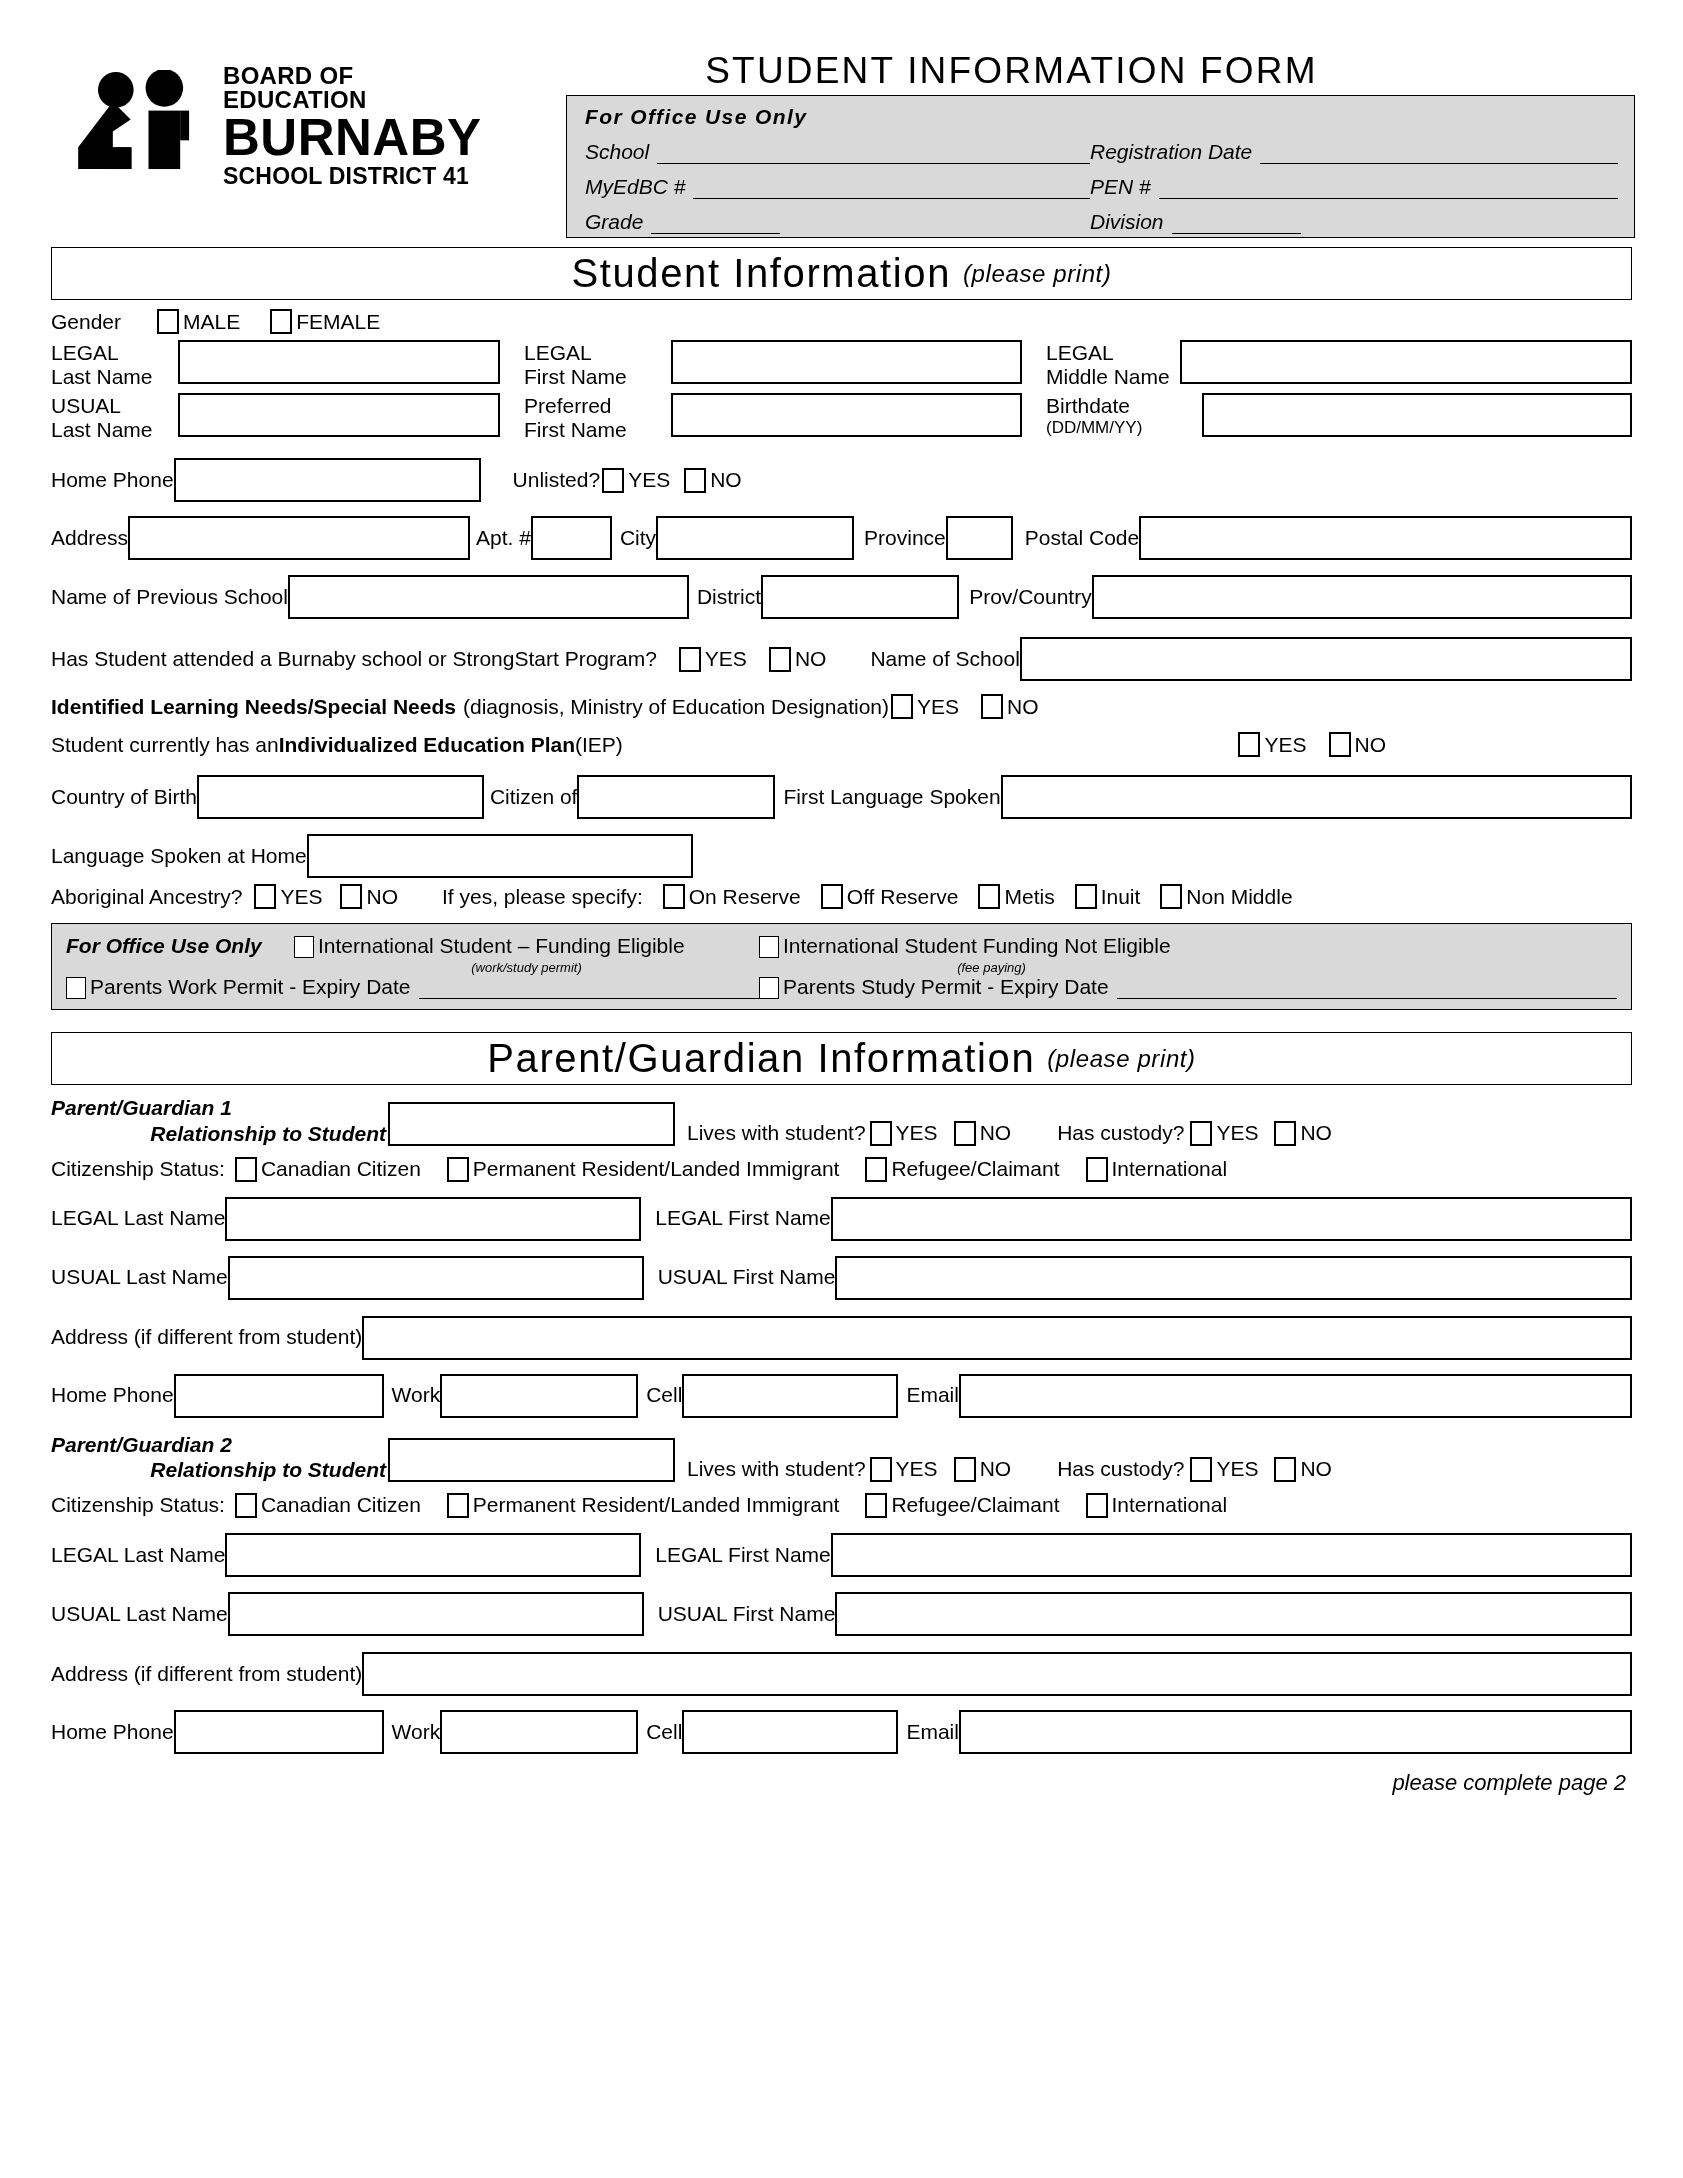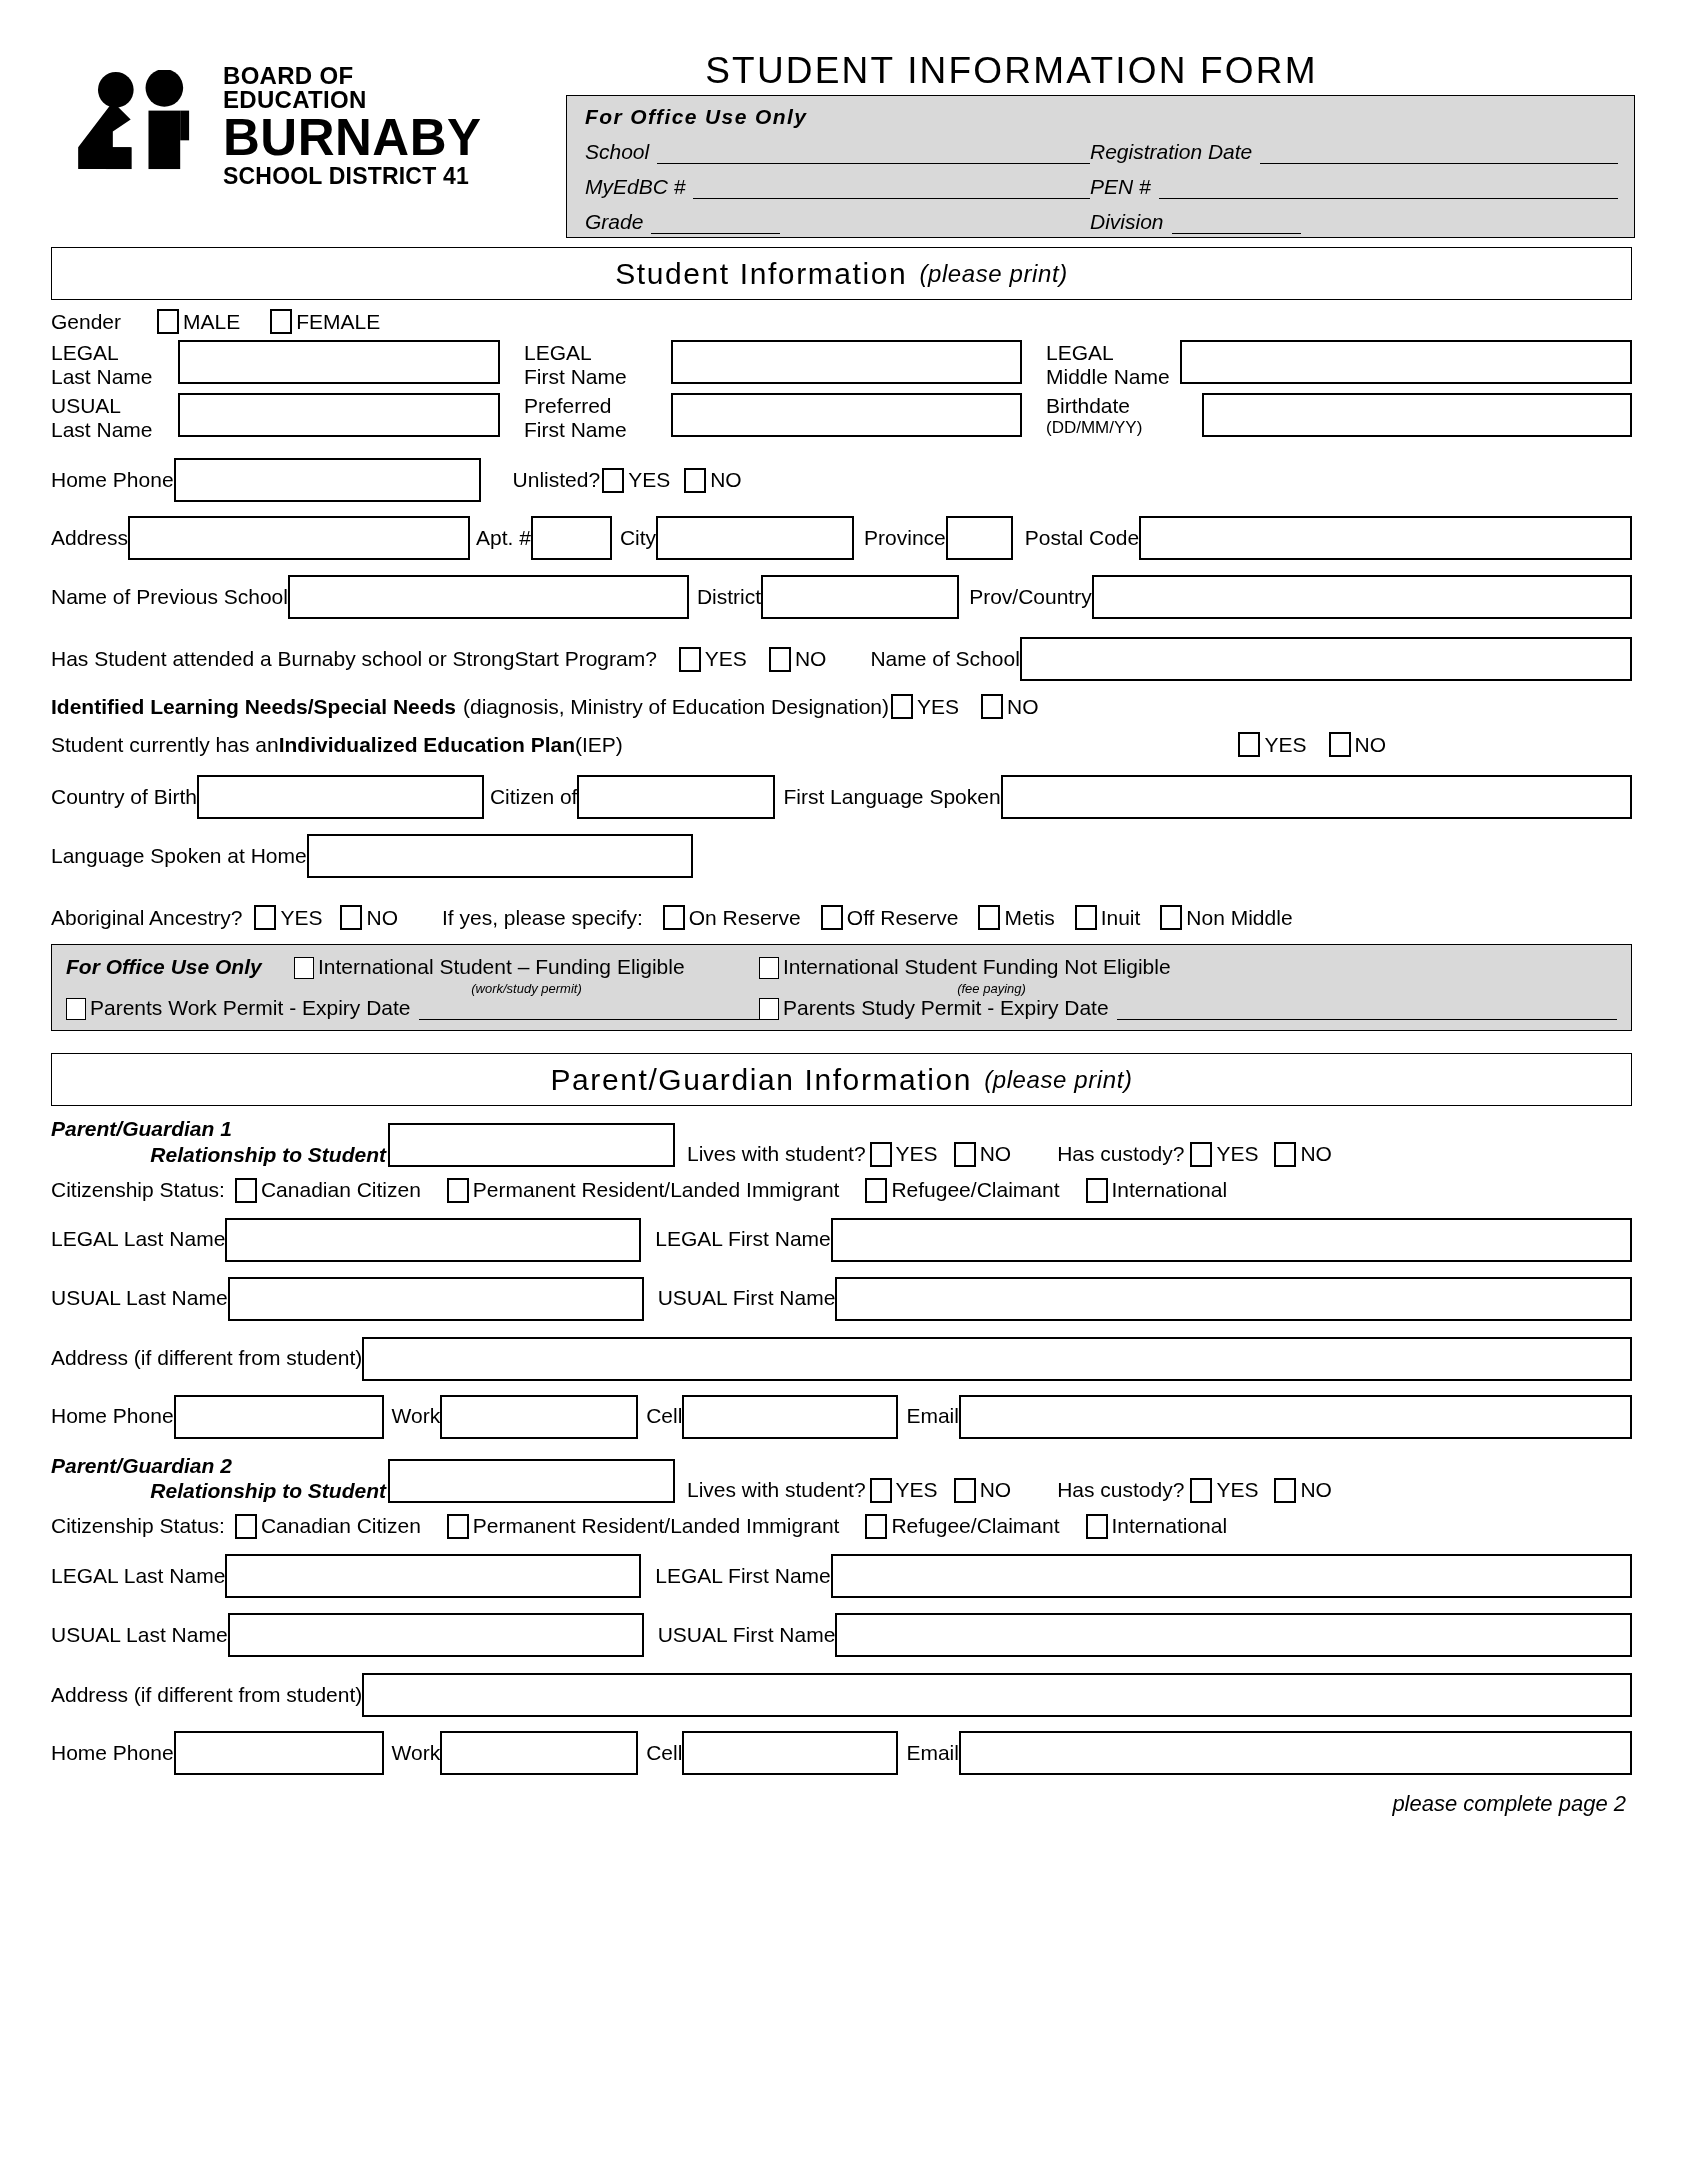--- a/index.html
+++ b/index.html
@@ -38,21 +38,21 @@
   .ofs-cell { display:flex; align-items:flex-end; }
   .ofs-cell.left { width:505px; }
   .ofs-lab { white-space:nowrap; }
   .ruled { border-bottom:1.6px solid #000; height:20px; margin-left:8px; }
 
   
   .banner {
     border:1px solid #000; height:53px; margin-top:6px;
     display:flex; align-items:center; justify-content:center;
   }
-  .banner .b-main { font-size:30px; letter-spacing:1.6px; }
+  .banner .b-main { font-size:40px; letter-spacing:1.6px; }
   .banner .b-sub { font-size:24px; font-style:italic; letter-spacing:0.6px; margin-left:12px; }
   .lab { white-space:nowrap; line-height:1.18; }
   .box { border:2px solid #000; background:#fff; height:44px; }
 
   .cb {
     display:inline-block; width:22px; height:25px;
     border:2px solid #000; background:#fff;
     vertical-align:-4px; margin:0 4px 0 0; flex:none;
   }
   .cb.thin { border:1.4px solid #000; width:20px; height:22px; }
@@ -72,21 +72,21 @@
 
   .subtle { font-size:17px; }
 
   .phone-row { display:flex; align-items:center; margin-top:16px; }
   .addr-row { display:flex; align-items:center; margin-top:14px; }
   .prev-row { display:flex; align-items:center; margin-top:15px; }
   .q-row { display:flex; align-items:center; margin-top:18px; }
   .q-row2 { display:flex; align-items:center; margin-top:13px; }
   .country-row { display:flex; align-items:center; margin-top:18px; }
   .home-lang-row { display:flex; align-items:center; margin-top:15px; }
-  .abor-row { display:flex; align-items:center; margin-top:27px; }
+  .abor-row { display:flex; align-items:center; margin-top:6px; }
 
   .office-mid {
     background:#d9d9d9; border:1px solid #000;
     margin-top:14px; padding:10px 14px 10px 14px;
   }
   .om-line1 { display:flex; align-items:flex-start; }
   .om-title { font-style:italic; font-weight:bold; width:228px; font-size:21px; }
   .om-col { width:465px; }
   .om-col .om-opt { display:flex; align-items:flex-end; }
   .om-note { font-style:italic; font-size:13px; text-align:center; margin-top:2px; }

